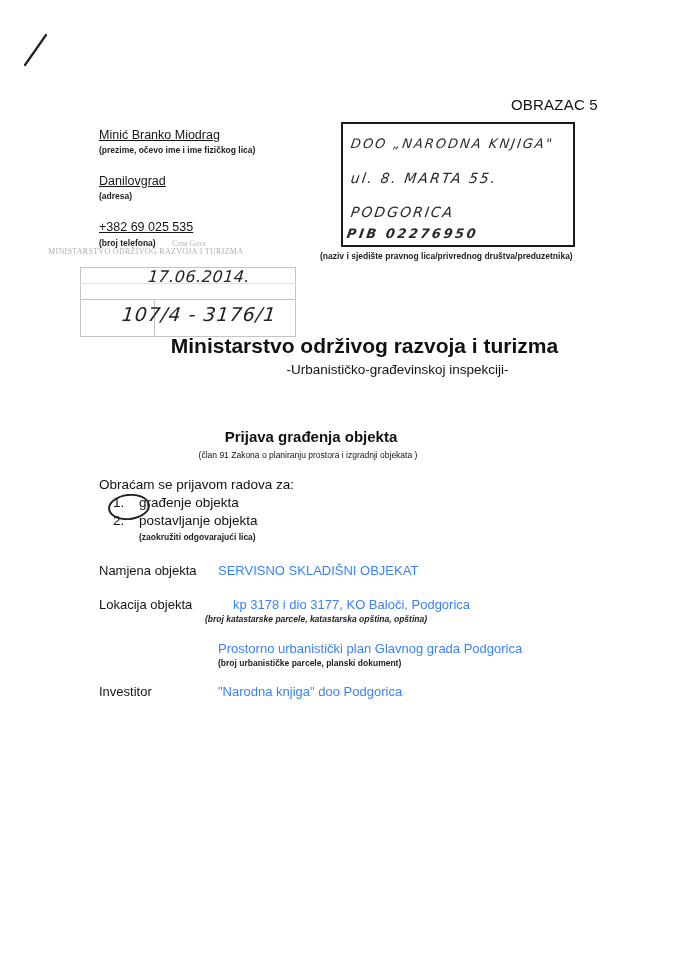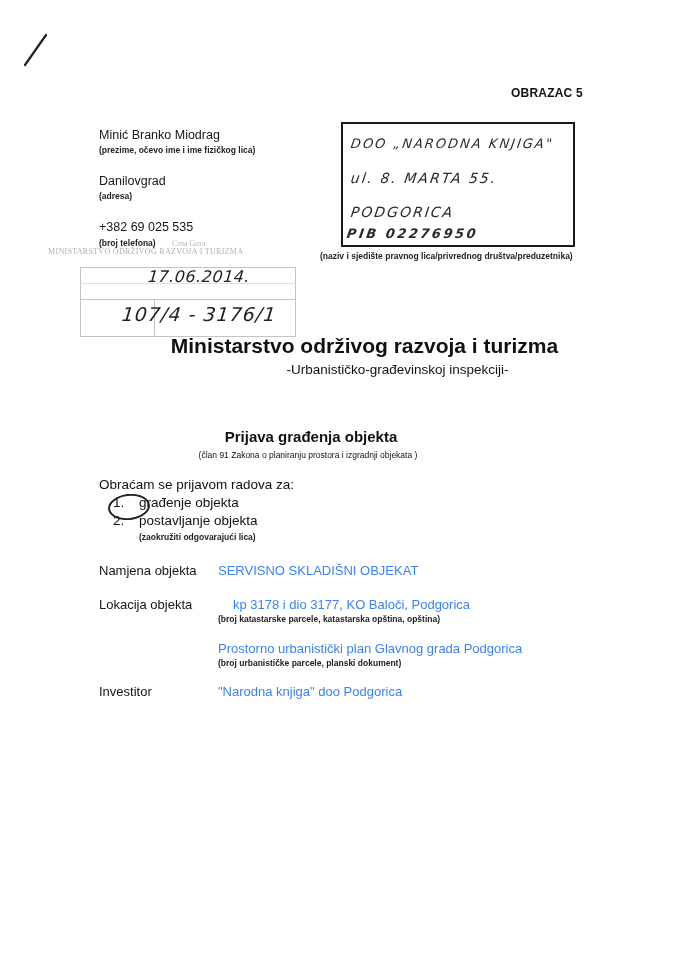--- a/index.html
+++ b/index.html
@@ -16,26 +16,26 @@
       color: #111111;
     }
     .abs { position: absolute; }
 
     
     .slash-mark {
       left: 22px; top: 32px; width: 28px; height: 36px;
     }
 
     .form-code {
-      left: 511px; top: 86px;
-      font-size: 12px; font-weight: bold; letter-spacing: 0.2px;
+      left: 511px; top: 96px;
+      font-size: 15px; font-weight: normal; letter-spacing: 0.2px;
     }
 
     .applicant-value {
-      font-size: 12.5px; color: #151515;
+      font-size: 12.5px; color: #151515; text-decoration: underline;
     }
     .hint {
       font-size: 8.5px; font-weight: bold; color: #222;
     }
 
     
     .company-box {
       left: 341px; top: 122px; width: 234px; height: 125px;
       border: 2px solid #1a1a1a;
       box-sizing: border-box;
@@ -195,19 +195,19 @@
   <span class="option-num">2.</span><span>postavljanje objekta</span>
 </div>
 <div class="abs circle-mark"></div>
 <div class="abs circle-note">(zaokružiti odgovarajući lica)</div>
 
 <div class="abs field-label" style="left:99px;top:563px;">Namjena objekta</div>
 <div class="abs field-value" style="left:218px;top:563px;">SERVISNO SKLADIŠNI OBJEKAT</div>
 
 <div class="abs field-label" style="left:99px;top:597px;">Lokacija objekta</div>
 <div class="abs field-value" style="left:233px;top:597px;">kp 3178 i dio 3177, KO Baloči, Podgorica</div>
-<div class="abs field-hint" style="left:218px;top:614px;">(broj katastarske parcele, katastarska opština, opština)</div>
+<div class="abs field-hint" style="left:205px;top:614px;font-style:italic;">(broj katastarske parcele, katastarska opština, opština)</div>
 
 <div class="abs field-value" style="left:218px;top:641px;">Prostorno urbanistički plan Glavnog grada Podgorica</div>
 <div class="abs field-hint" style="left:218px;top:658px;">(broj urbanističke parcele, planski dokument)</div>
 
 <div class="abs field-label" style="left:99px;top:684px;">Investitor</div>
 <div class="abs field-value" style="left:218px;top:684px;">"Narodna knjiga" doo Podgorica</div>
 
 </body></html>

